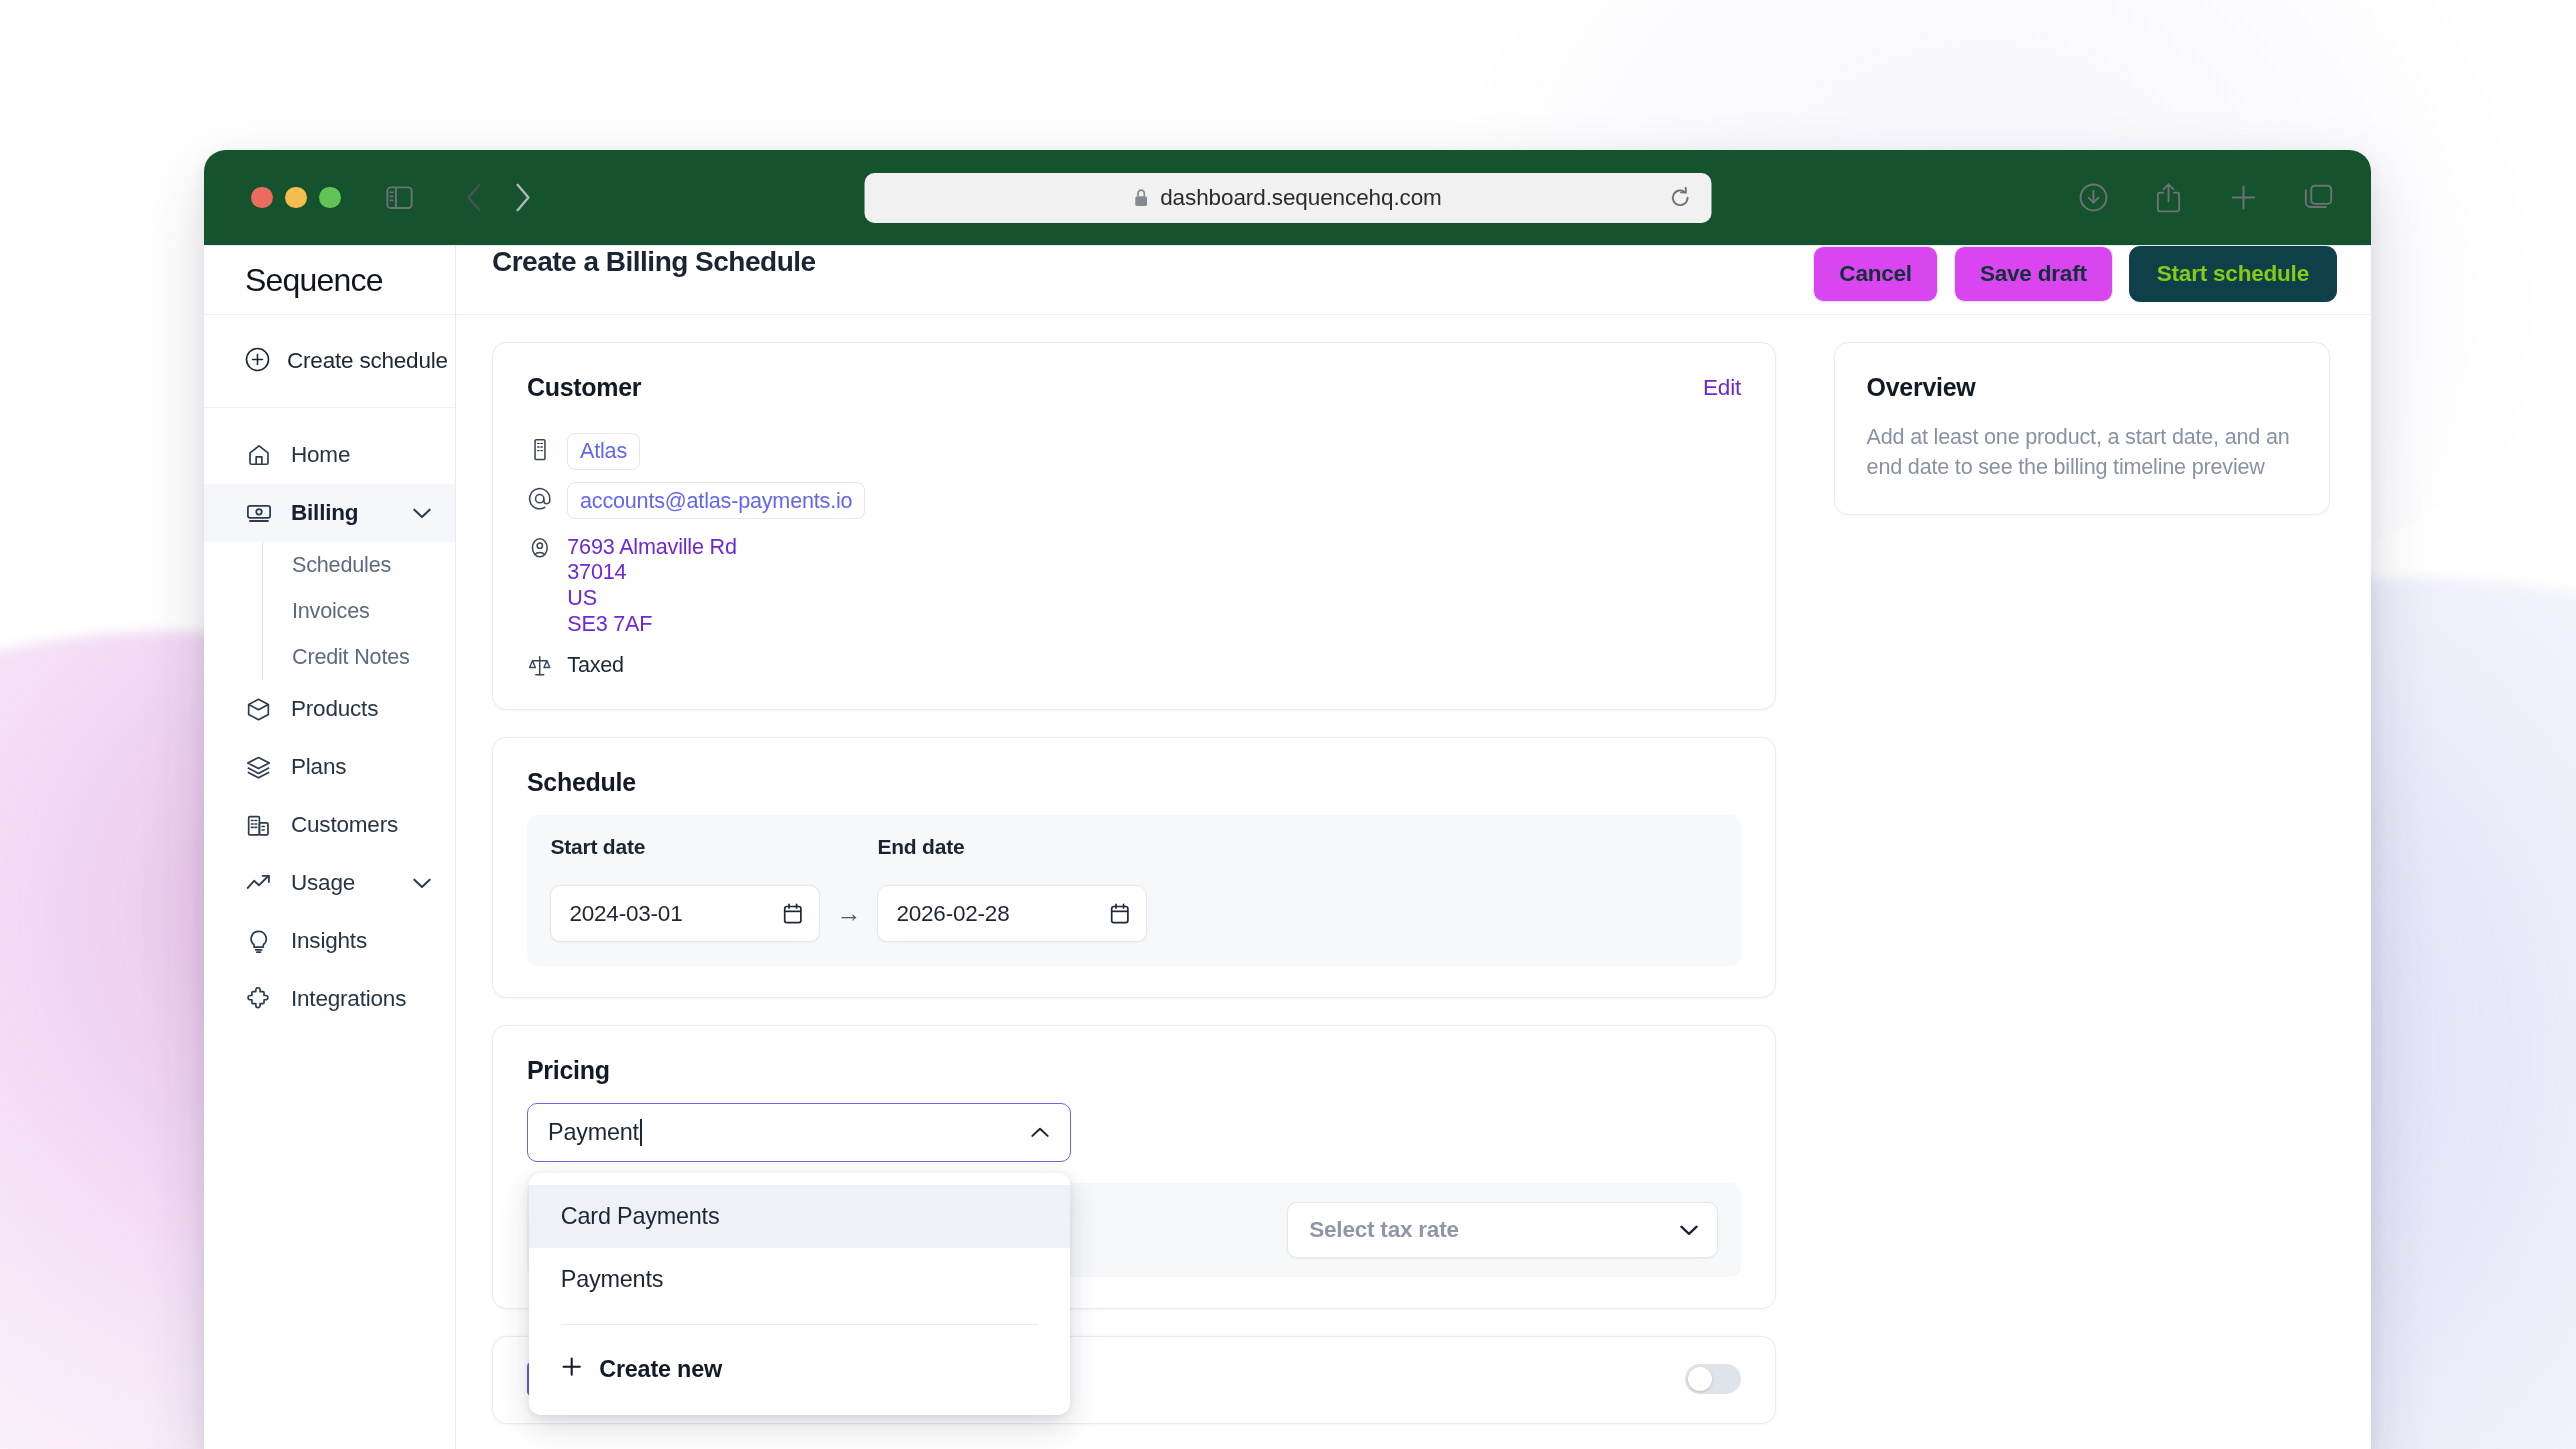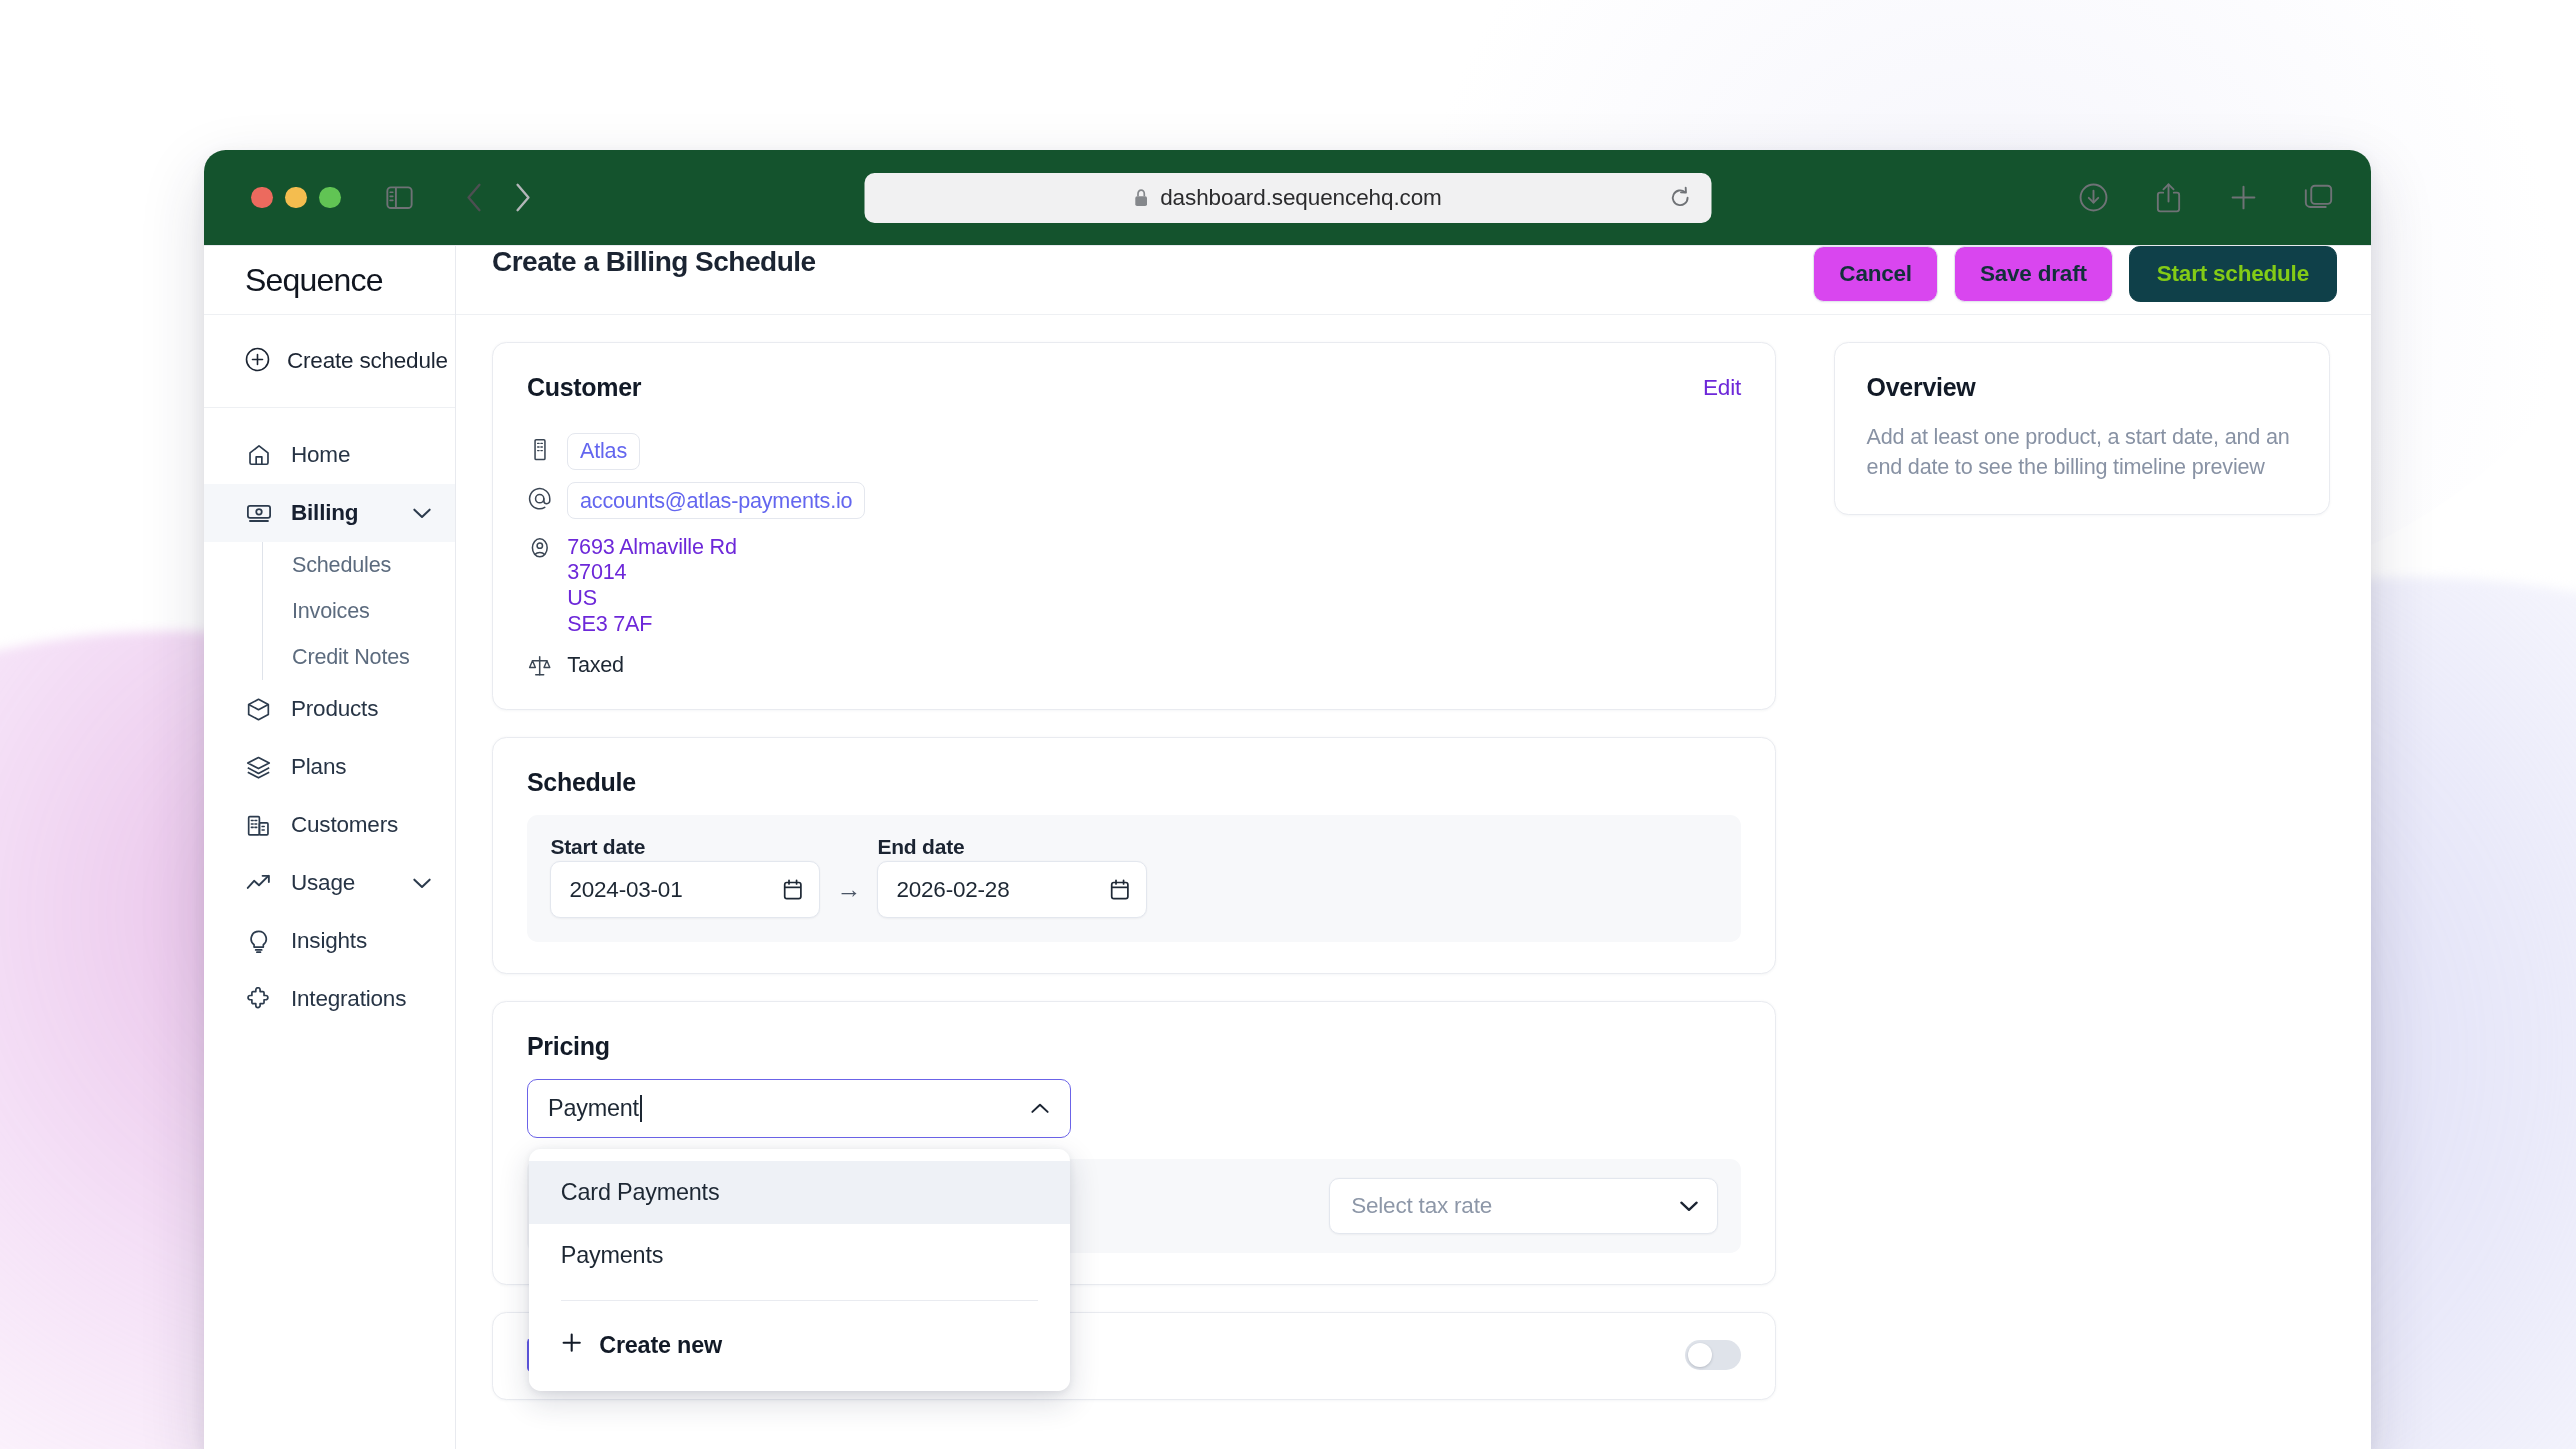--- a/index.html
+++ b/index.html
@@ -376,21 +376,21 @@
 
   
   .field-well {
     background: #f7f8fa;
     border-radius: 10.8px;
     padding: 20px 23.4px 23.4px 23.4px;
     display: flex;
     align-items: flex-end;
     gap: 16px;
   }
-  .field-group { display: flex; flex-direction: column; gap: 2px; }
+  .field-group { display: flex; flex-direction: column; gap: 26px; }
   .field-label {
     font-size: 21px;
     font-weight: bold;
     color: #1b2432;
     letter-spacing: -0.2px;
   }
   .date-input {
     width: 270px;
     height: 57px;
     background: #ffffff;
@@ -492,30 +492,31 @@
     border-radius: 10.8px;
     margin-top: 21.6px;
     height: 94px;
     display: flex;
     align-items: center;
     padding: 0 23.4px;
     position: relative;
   }
   .tax-select {
     margin-left: auto;
-    width: 389px;
+    width: 431px;
     height: 56px;
     background: #ffffff;
     border: 0.9px solid #e3e7ee;
     border-radius: 10px;
     display: flex;
     align-items: center;
     padding: 0 18px 0 21.6px;
     box-shadow: 0 0.9px 1.8px rgba(30,40,60,0.05);
     cursor: pointer;
+    font-weight: bold;
   }
   .tax-placeholder {
     font-size: 22.5px;
     color: #8d97a8;
     letter-spacing: -0.2px;
   }
   .tax-chev { margin-left: auto; display: flex; align-items: center; color: #1b2432; }
 
   
   .stripe-card { margin-bottom: 0; }

